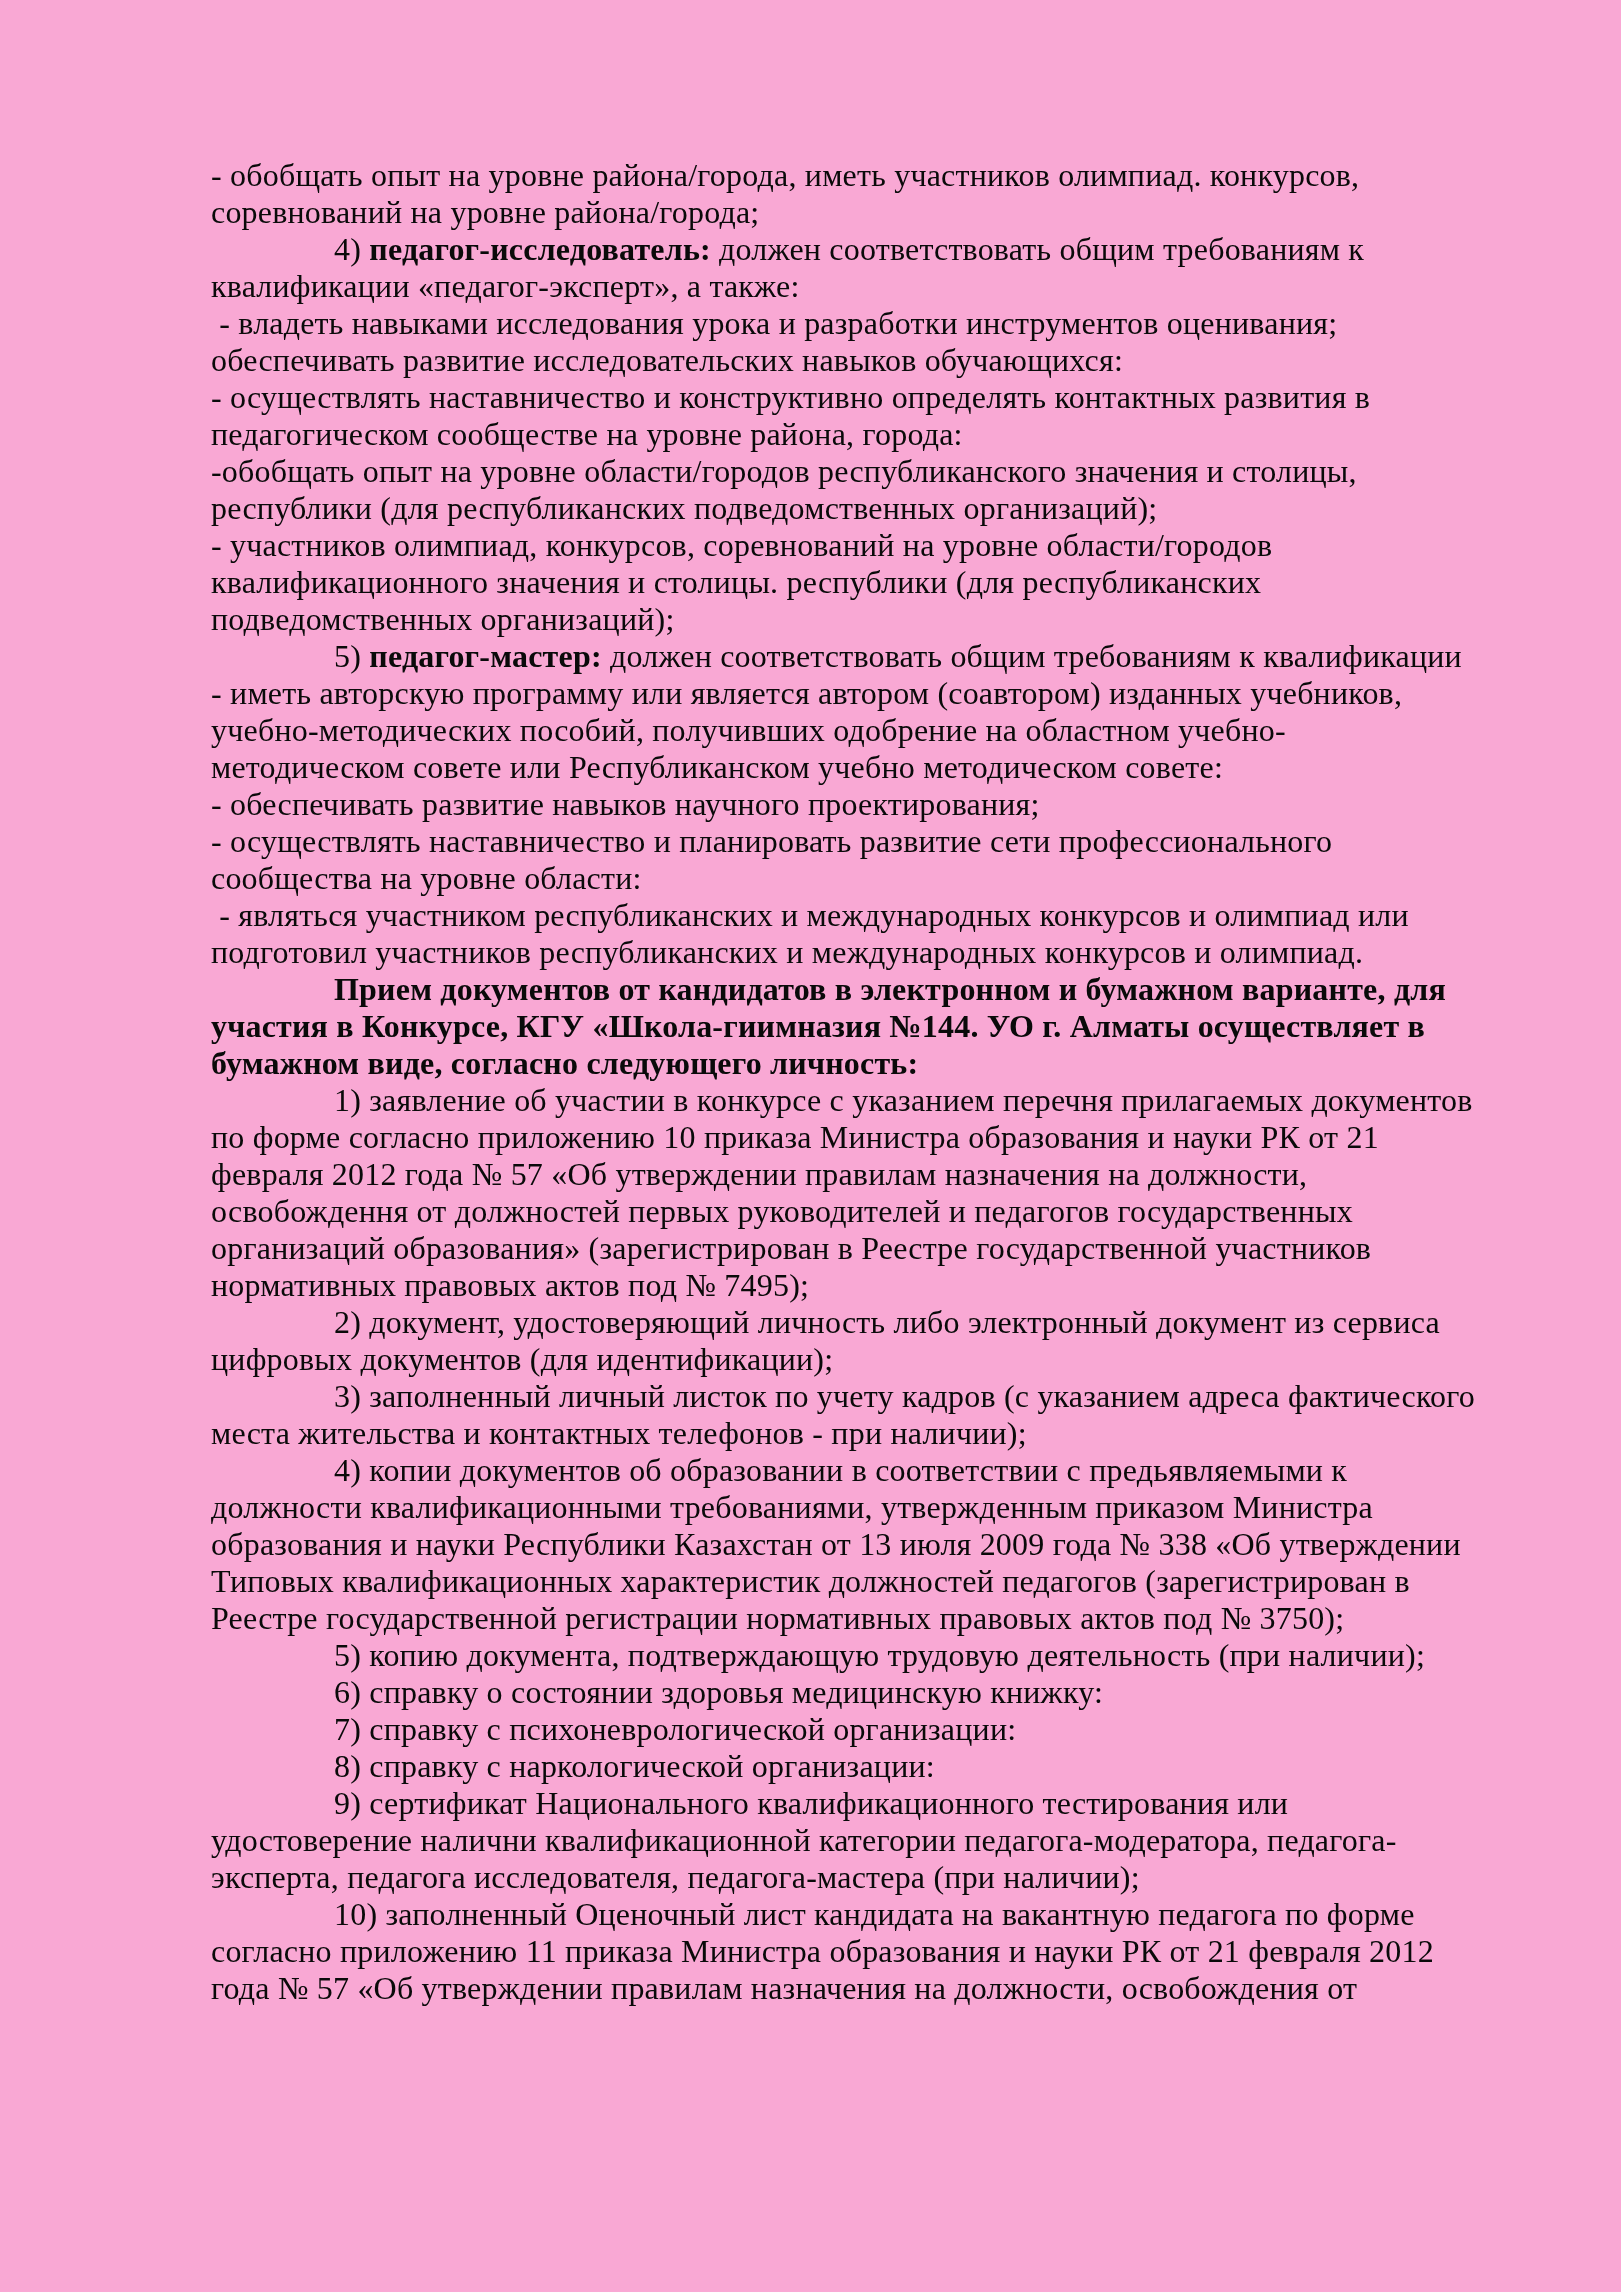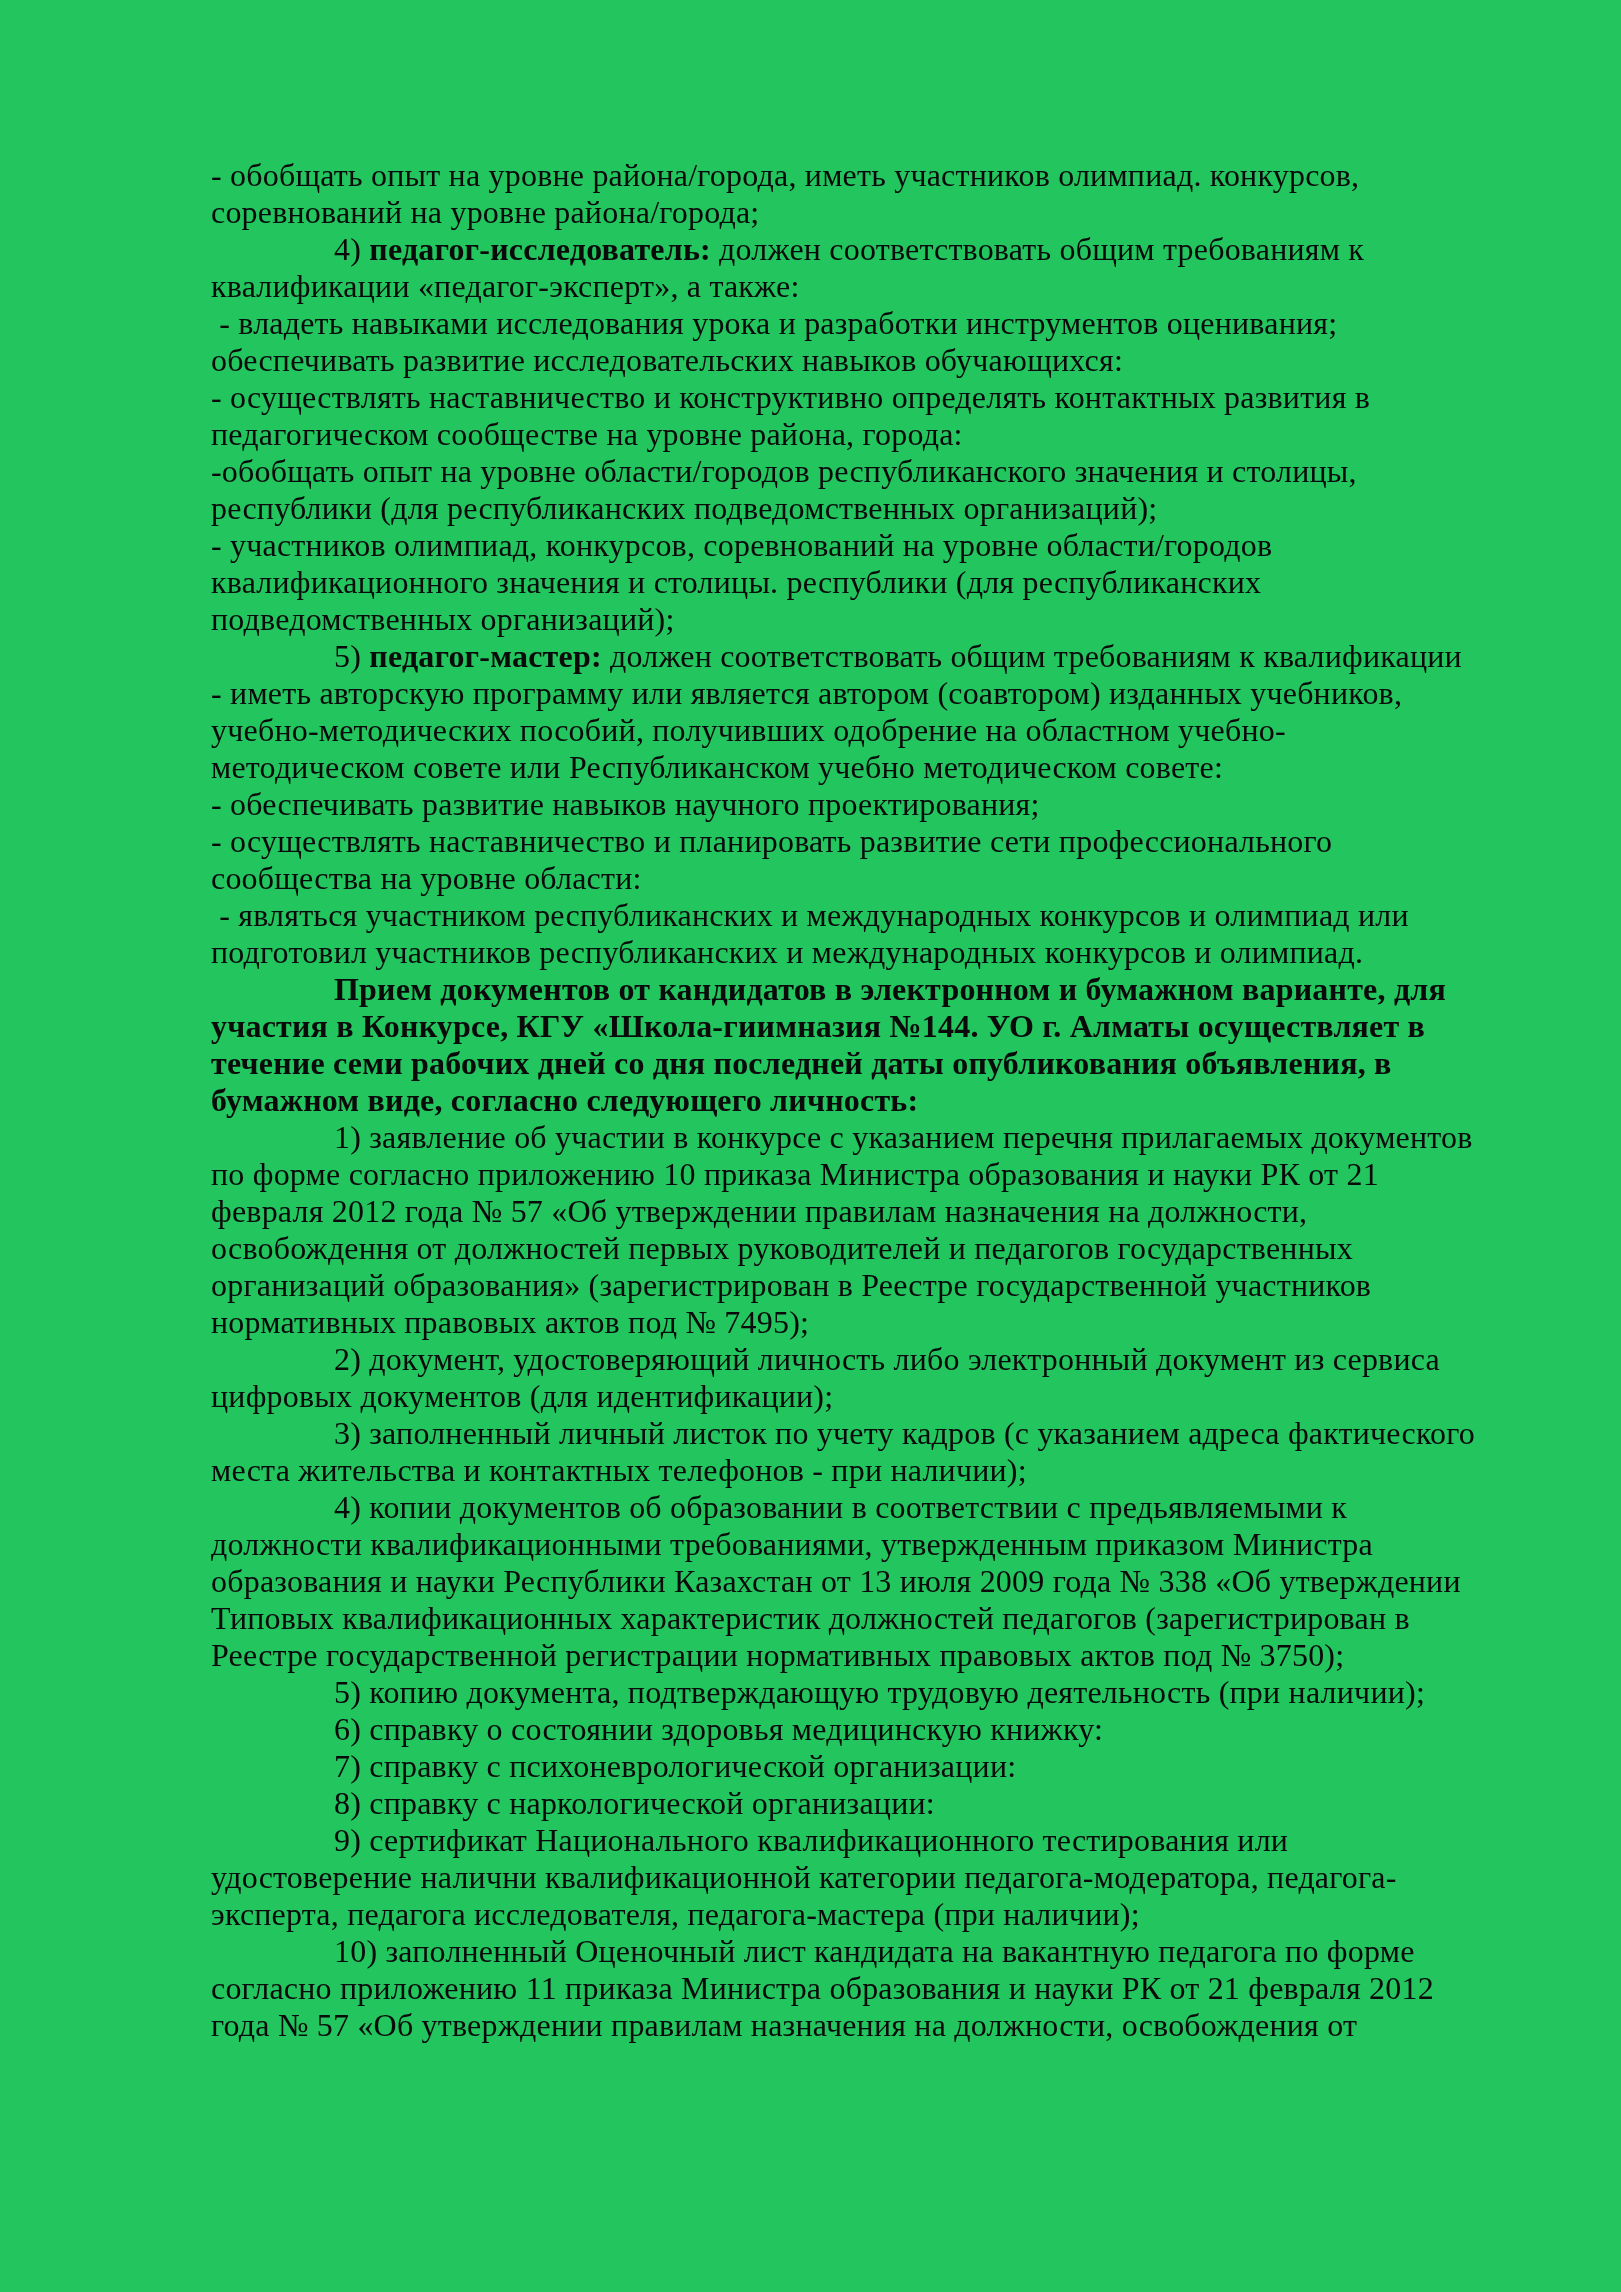--- a/index.html
+++ b/index.html
@@ -4,21 +4,21 @@
 <style>
   html, body {
     margin: 0;
     padding: 0;
     background: #ffffff;
   }
   .page {
     position: relative;
     width: 1621px;
     height: 2293px;
-    background: #22c55e;
+    background: #f9a8d4;
     overflow: hidden;
     font-family: "Liberation Serif", "DejaVu Serif", serif;
     color: #0a0a0a;
   }
   .content {
     position: absolute;
     left: 211px;
     top: 157px;
     width: 1304px;
   }
@@ -84,21 +84,20 @@
         <div class="line"><span class="normal">- осуществлять наставничество и планировать развитие сети профессионального</span></div>
         <div class="line"><span class="normal">сообщества на уровне области:</span></div>
       </div>
       <div class="paragraph">
         <div class="line"><span class="normal"> - являться участником республиканских и международных конкурсов и олимпиад или</span></div>
         <div class="line"><span class="normal">подготовил участников республиканских и международных конкурсов и олимпиад.</span></div>
       </div>
       <div class="paragraph">
         <div class="line indent"><span class="bold">Прием документов от кандидатов в электронном и бумажном варианте, для</span></div>
         <div class="line"><span class="bold">участия в Конкурсе, КГУ «Школа-гиимназия №144. УО г. Алматы осуществляет в</span></div>
-        <div class="line"><span class="bold">течение семи рабочих дней со дня последней даты опубликования объявления, в</span></div>
         <div class="line"><span class="bold">бумажном виде, согласно следующего личность:</span></div>
       </div>
       <div class="paragraph">
         <div class="line indent"><span class="normal">1) заявление об участии в конкурсе с указанием перечня прилагаемых документов</span></div>
         <div class="line"><span class="normal">по форме согласно приложению 10 приказа Министра образования и науки РК от 21</span></div>
         <div class="line"><span class="normal">февраля 2012 года № 57 «Об утверждении правилам назначения на должности,</span></div>
         <div class="line"><span class="normal">освобождення от должностей первых руководителей и педагогов государственных</span></div>
         <div class="line"><span class="normal">организаций образования» (зарегистрирован в Реестре государственной участников</span></div>
         <div class="line"><span class="normal">нормативных правовых актов под № 7495);</span></div>
       </div>

